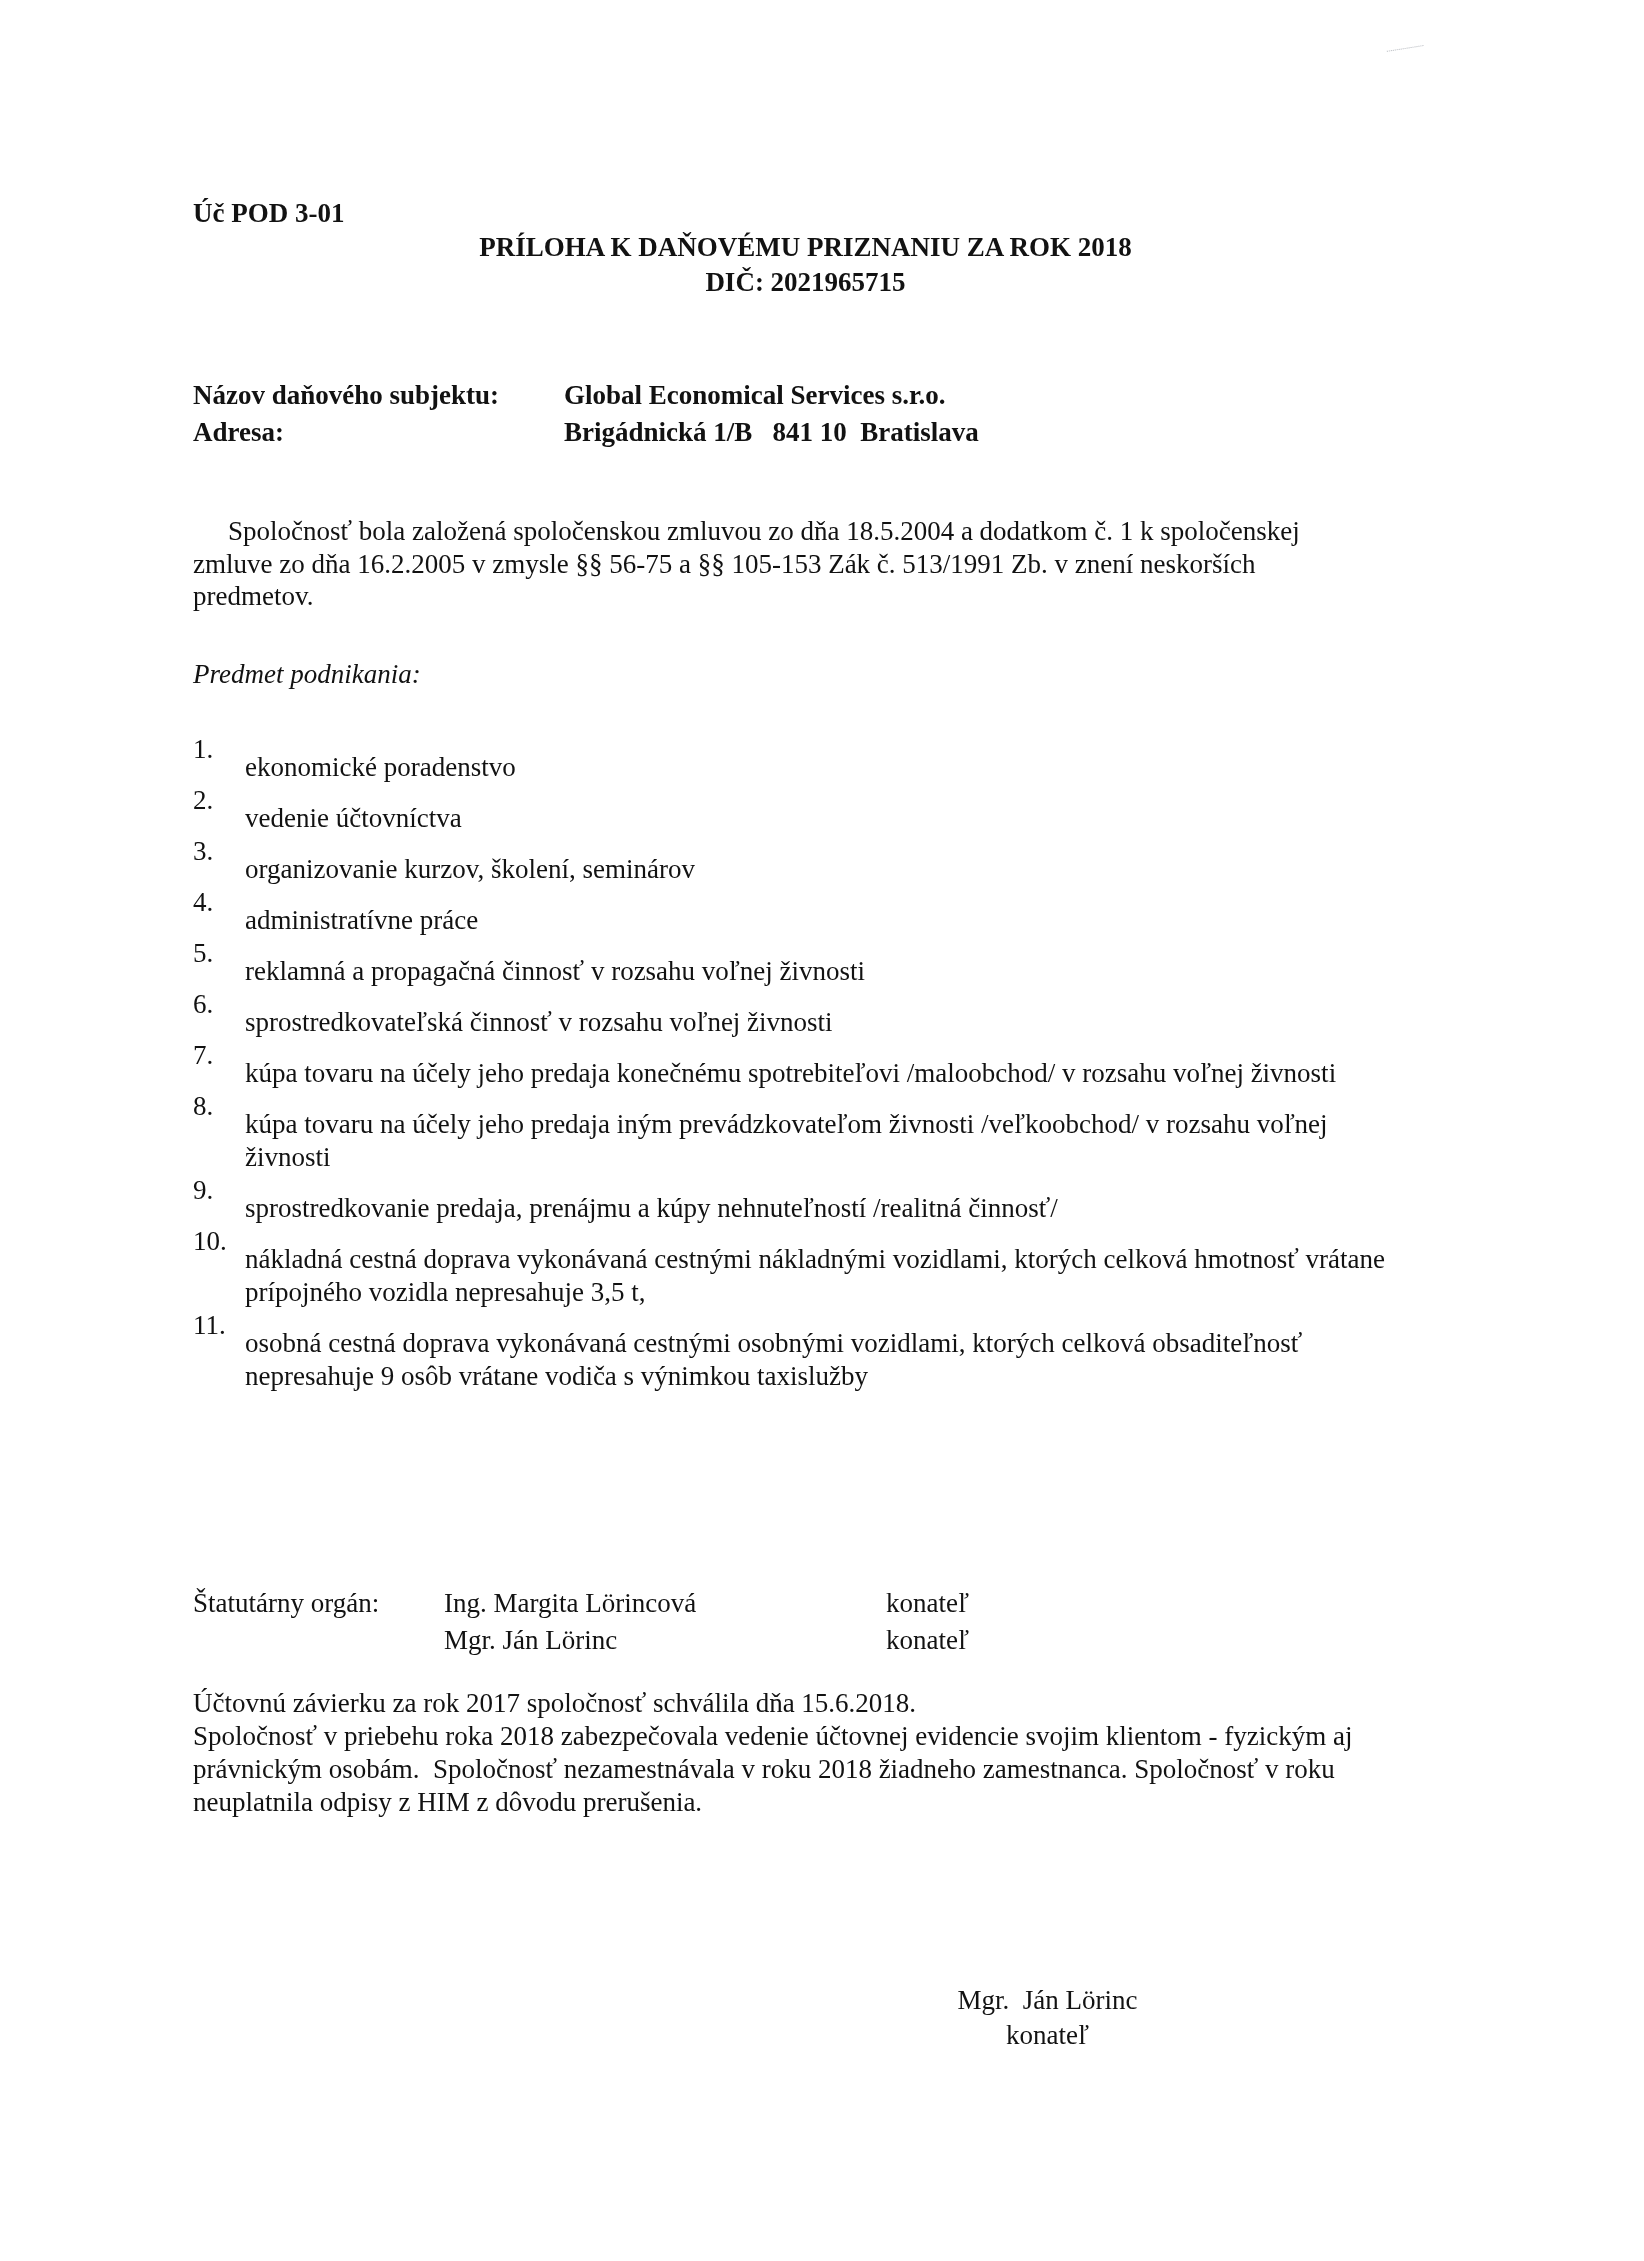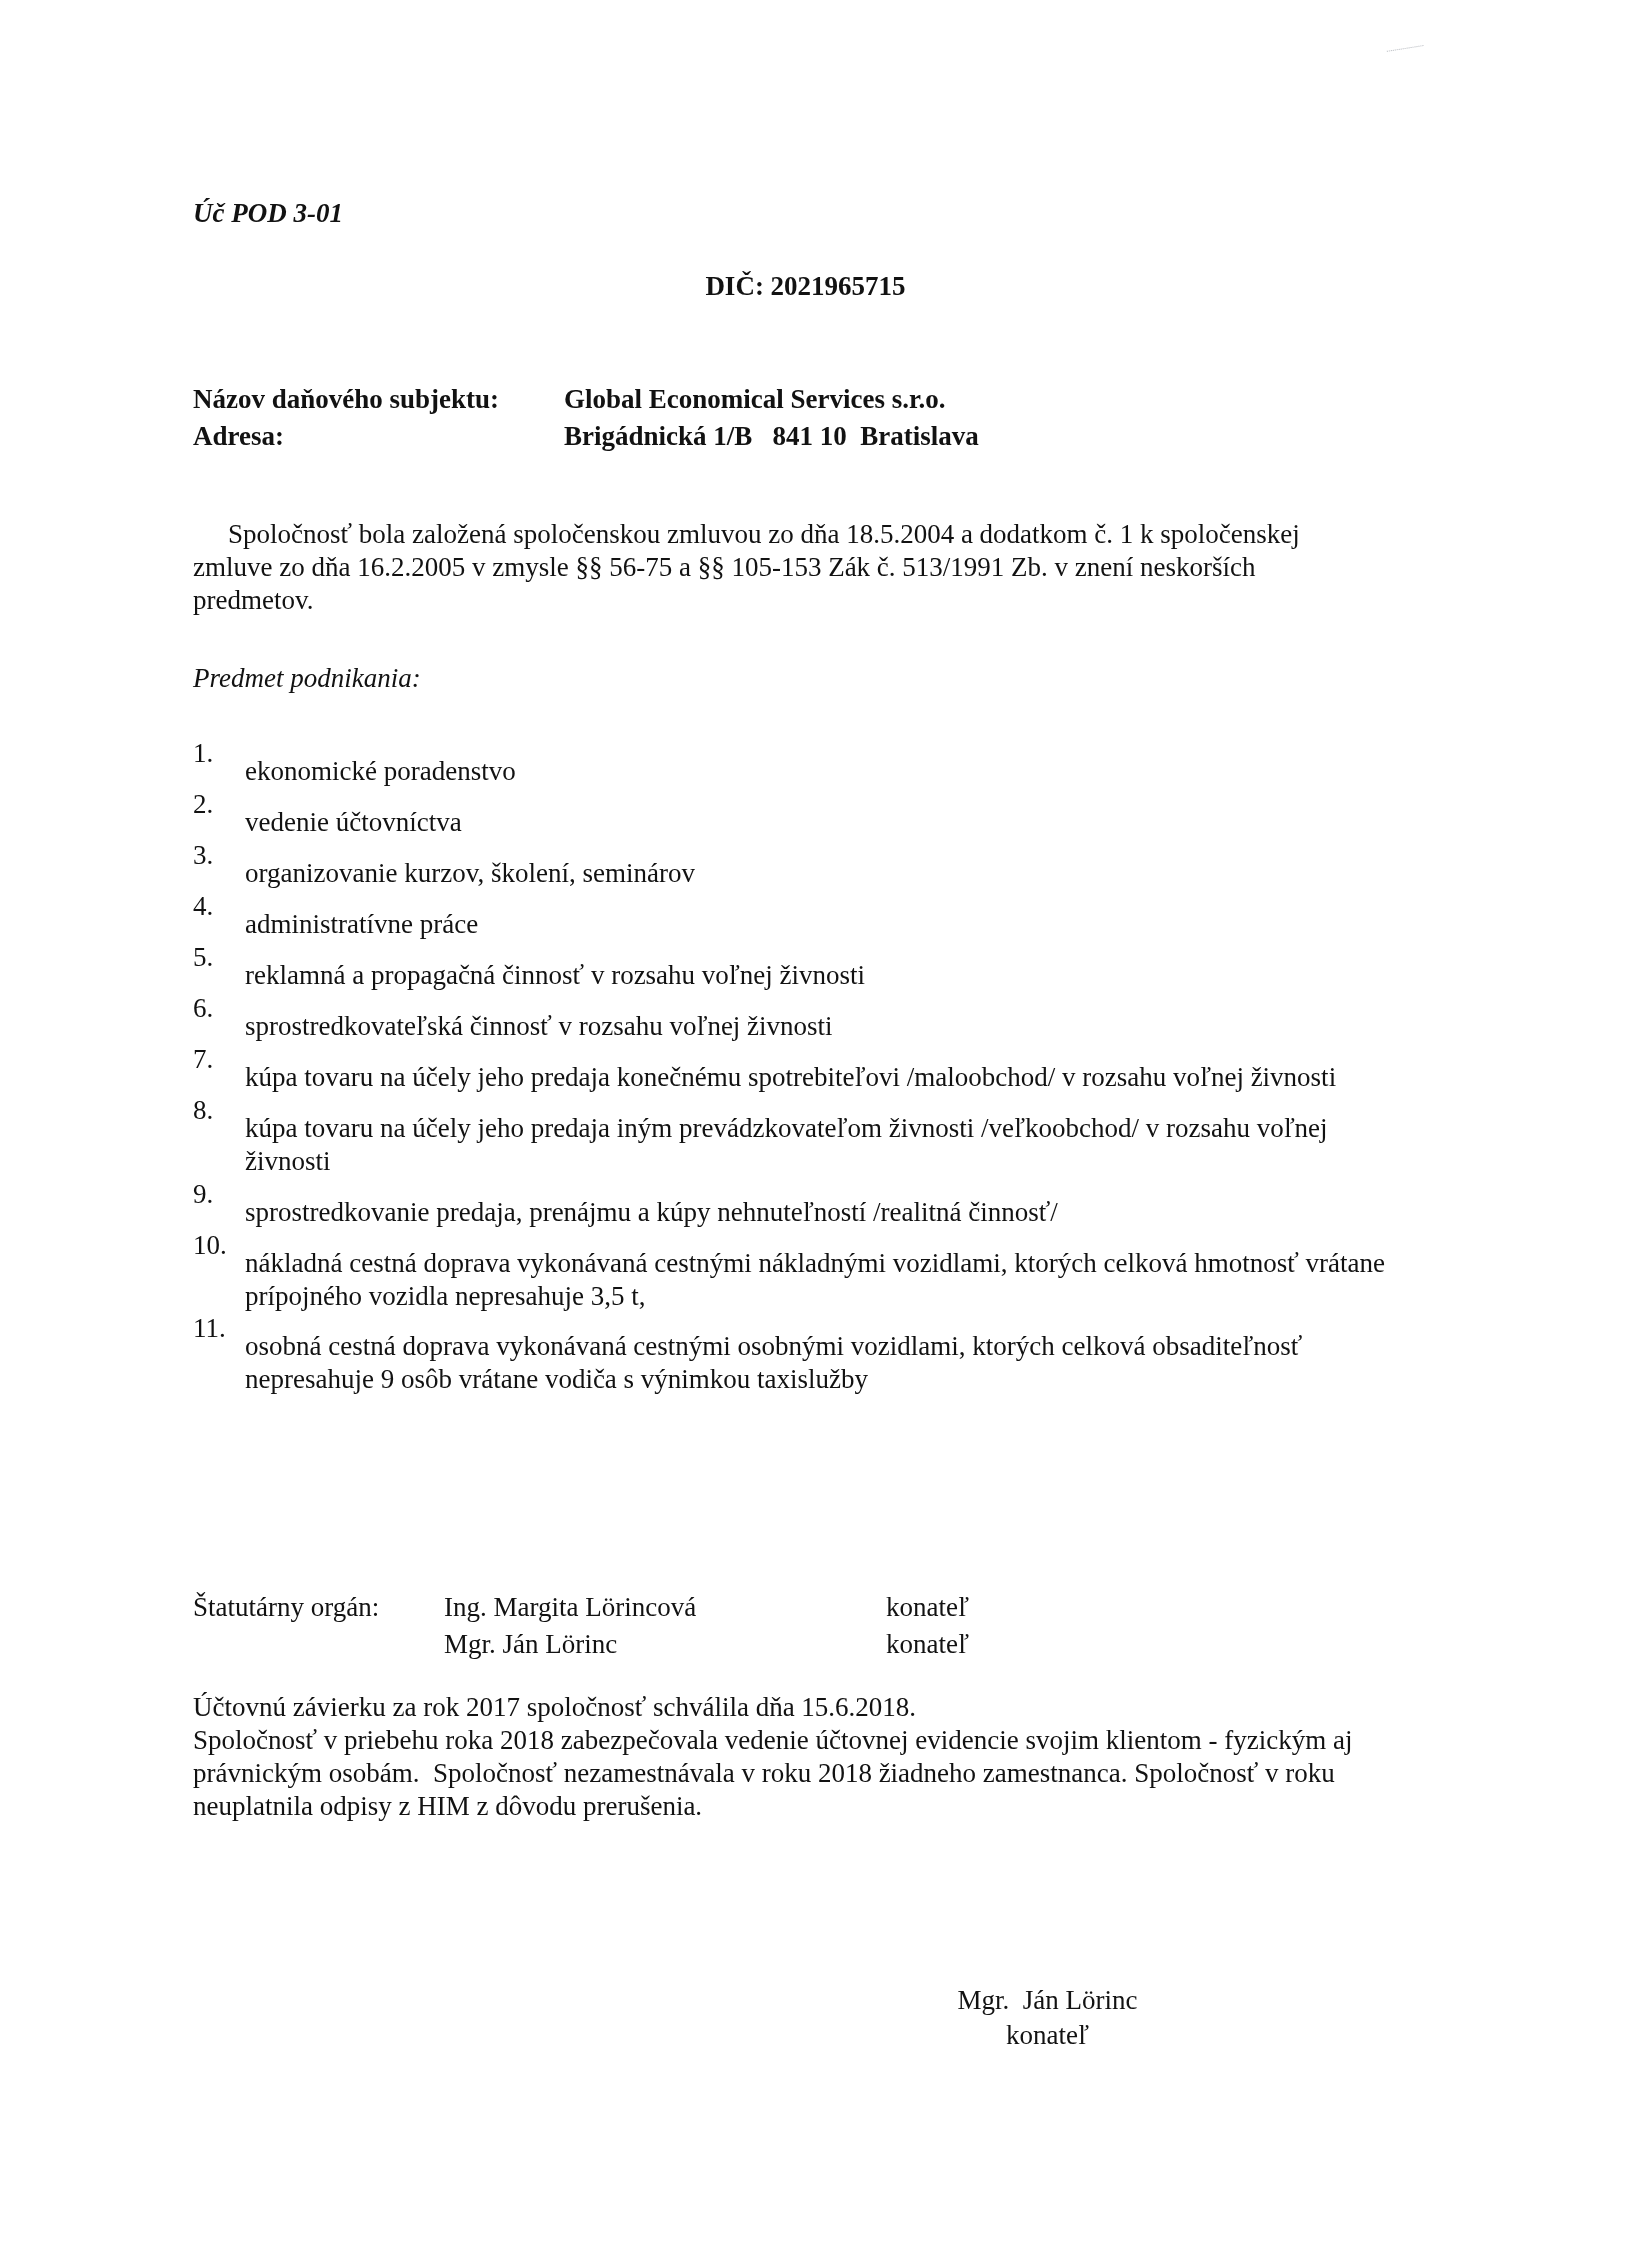--- a/index.html
+++ b/index.html
@@ -24,23 +24,21 @@
     height: 9px;
     border-bottom: 1.9px dotted #8a8f98;
     transform: rotate(-9deg);
     opacity: 0.65;
   }
   .content {
     padding: 197px 226px 0 193px;
   }
   .form-code {
     font-weight: bold;
-    margin-bottom: 39px;
     white-space: pre-wrap;
-    font-style: italic;
   }
   .title-block {
     text-align: center;
     margin-bottom: 77px;
     font-weight: bold;
     line-height: 1.3;
   }
   .doc-title { white-space: pre-wrap; }
   .doc-subtitle { white-space: pre-wrap; }
   .subject { margin-bottom: 64px; }
@@ -97,20 +95,21 @@
 
 <div class="page">
 
   <div class="scan-artifact"></div>
 
   <div class="content">
 
     <div class="form-code">Úč POD 3-01</div>
 
     <div class="title-block">
+      <div class="doc-title">PRÍLOHA K DAŇOVÉMU PRIZNANIU ZA ROK 2018</div>
       <div class="doc-subtitle">DIČ: 2021965715</div>
     </div>
 
     <div class="subject">
       <div class="subject-row">
         <span class="s-label">Názov daňového subjektu:</span>
         <span class="s-value">Global Economical Services s.r.o.</span>
       </div>
       <div class="subject-row">
         <span class="s-label">Adresa:</span>

